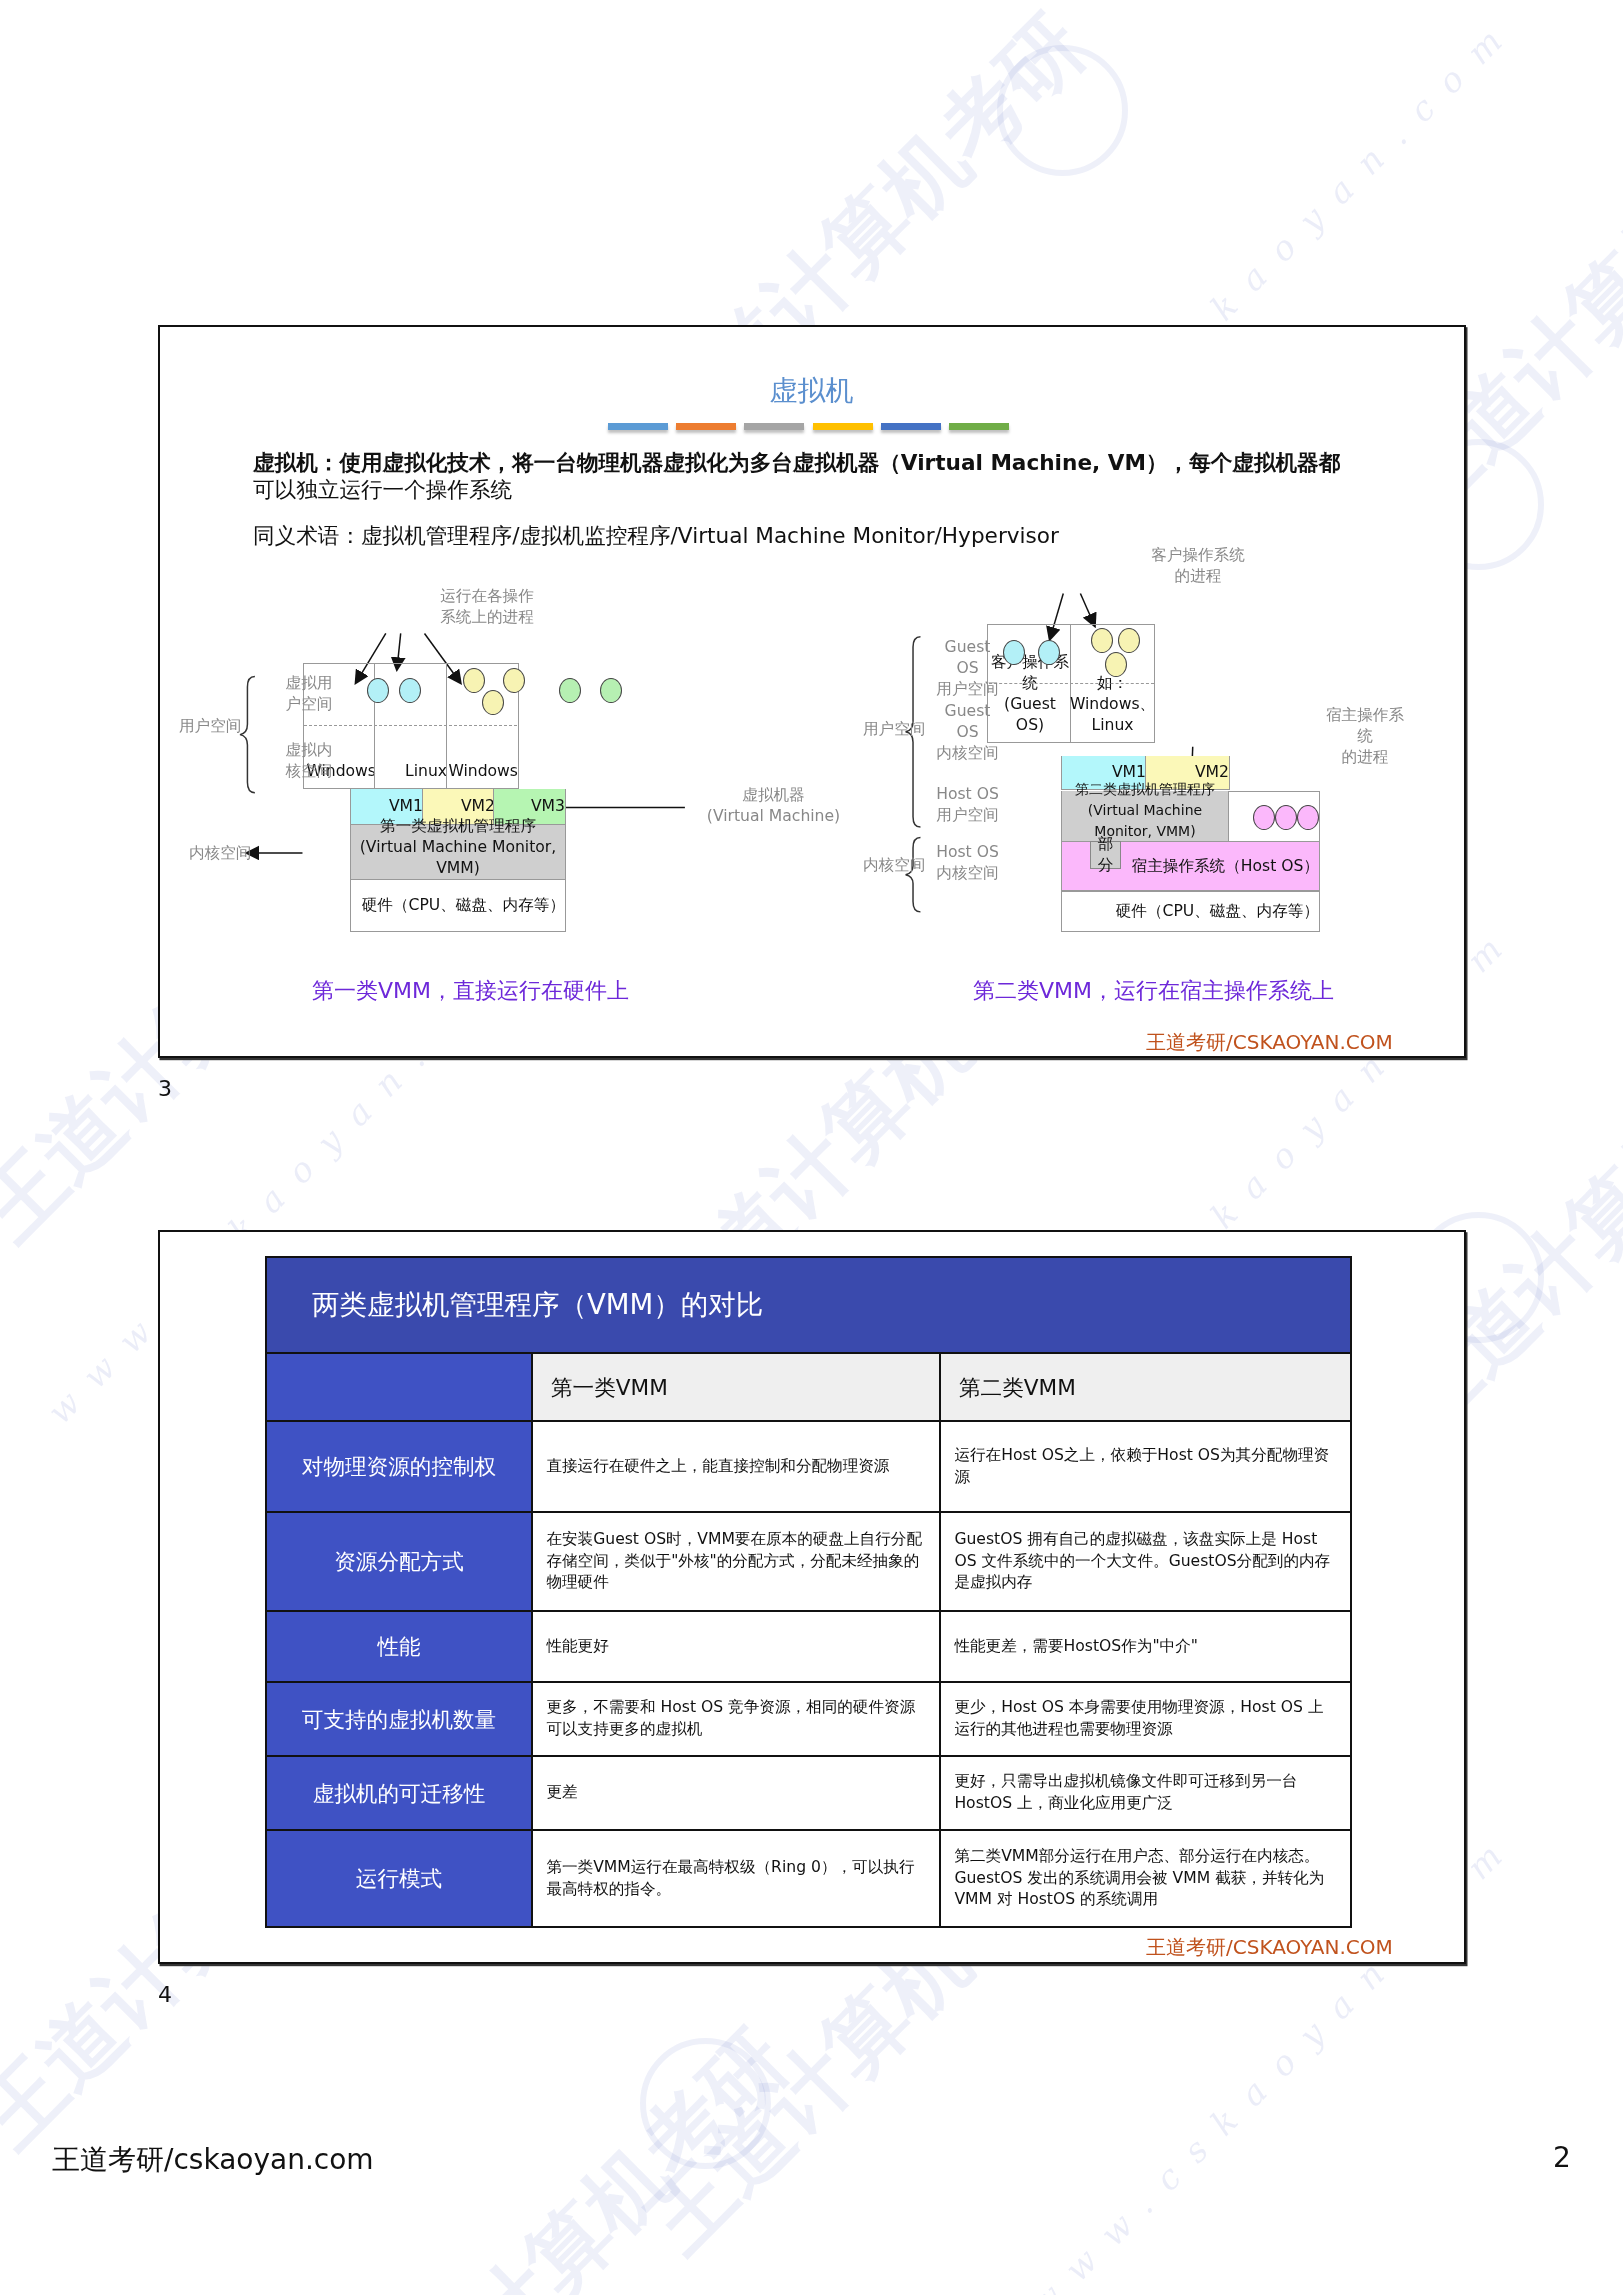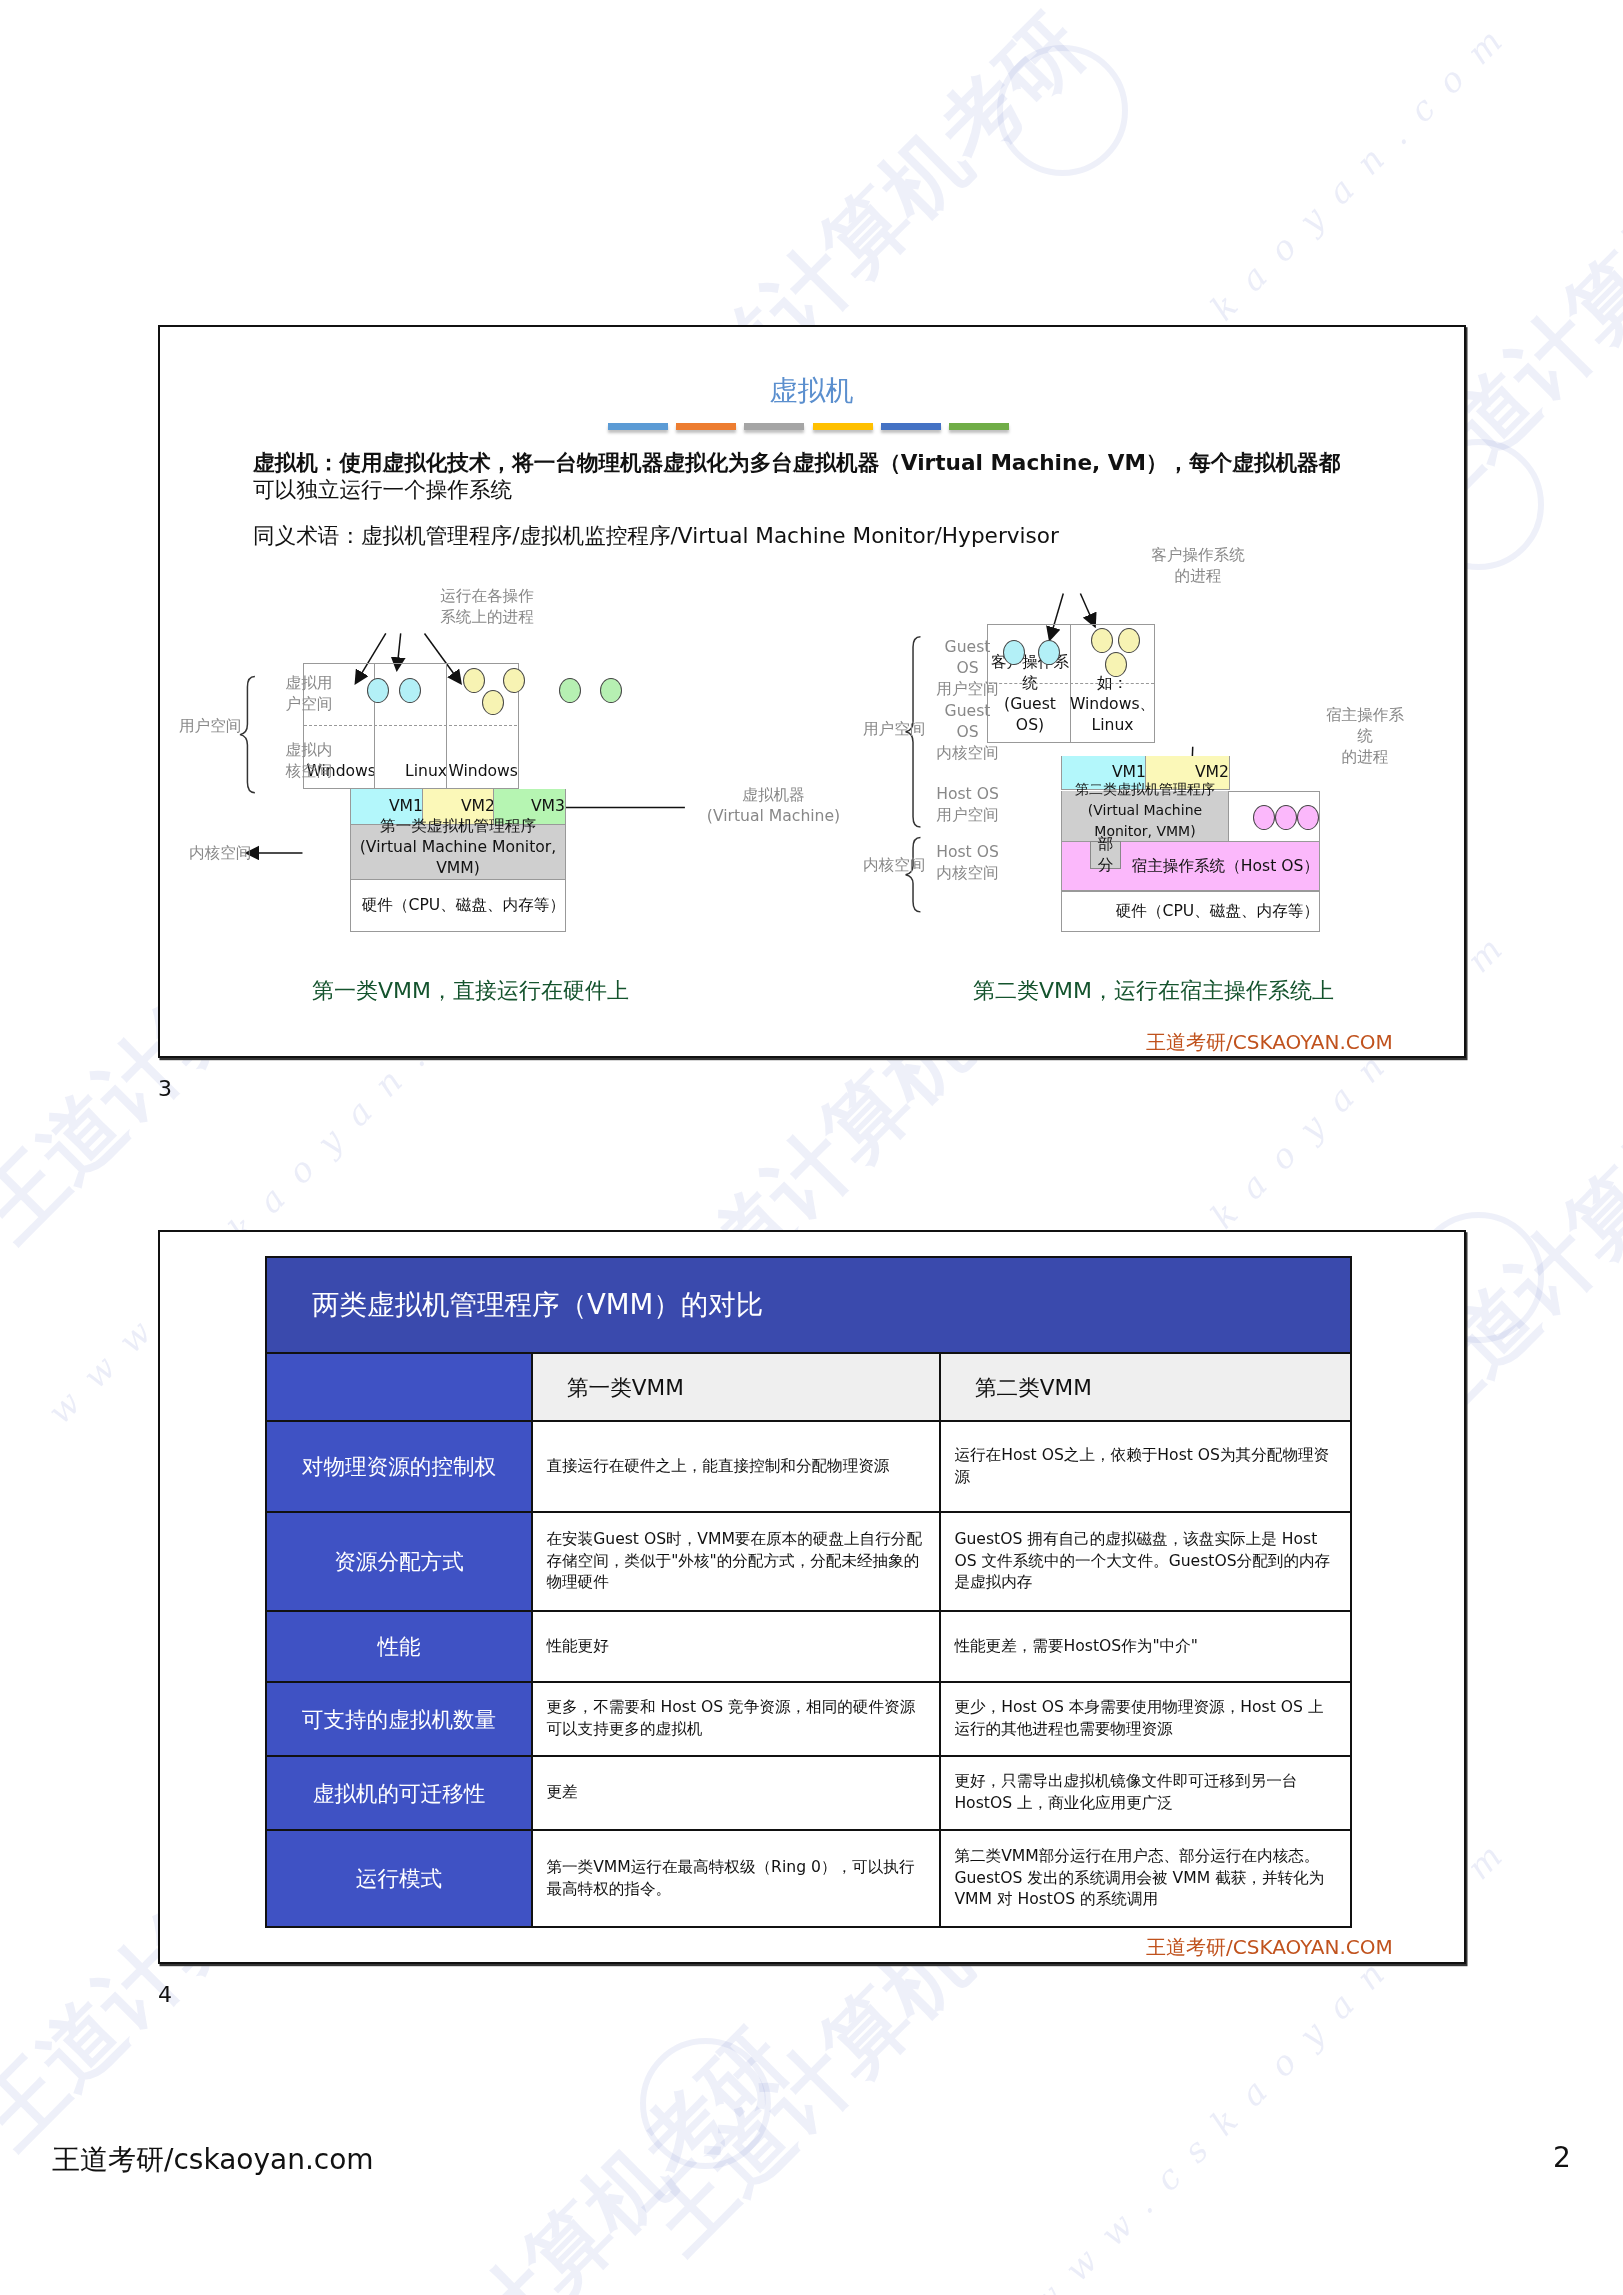--- a/index.html
+++ b/index.html
@@ -14,28 +14,28 @@
   .wm-seal { position:absolute; width:119px; height:119px; border-radius:50%;
              border:6px solid rgba(90,110,200,0.10); pointer-events:none; }
   .slide-title { position:absolute; left:0; width:100%; text-align:center; top:372px; font-size:28px; color:#5b8fce; }
   .bars { position:absolute; top:423px; left:608px; display:flex; gap:8.2px; }
   .bars span { display:block; width:60px; height:6.7px; box-shadow:0 3px 3px rgba(0,0,0,0.25); }
   .body-text { position:absolute; font-size:21.6px; line-height:27px; color:#111; }
   .diag { position:absolute; }
   .cell { position:absolute; box-sizing:border-box; border:1.5px solid #999; display:flex; align-items:center; justify-content:flex-end; text-align:center; font-size:15.6px; color:#111; line-height:21px; }
   .lbl { position:absolute; color:#888; font-size:15.6px; line-height:21px; text-align:center; }
   .circle { position:absolute; width:22px; height:25px; border-radius:50%; border:1.5px solid #444; box-sizing:border-box; }
-  .caption { position:absolute; font-size:22px; color:#14532d; }
+  .caption { position:absolute; font-size:22px; color:#6d28d9; }
   .brand { position:absolute; font-size:20px; color:#c0521d; }
   .pageno { position:absolute; font-size:22px; color:#111; }
   table.cmp { position:absolute; left:265px; top:1256px; width:1085px; border-collapse:collapse; table-layout:fixed; }
   table.cmp td { box-sizing:border-box; border:2.2px solid #111; vertical-align:middle; }
   .t-title { background:#3a4aad; color:#fff; font-size:27.5px; font-weight:normal; height:96px; padding-left:45px; }
   .t-head-blank { background:#3f52c4; height:68px; }
-  .t-head { background:#efefef; font-size:21.6px; padding-left:34px; height:68px; }
+  .t-head { background:#efefef; font-size:21.6px; padding-left:18px; height:68px; }
   .t-rowhead { background:#3f52c4; color:#fff; font-size:21.6px; text-align:center; }
   .t-cell { background:#fff; font-size:15.6px; line-height:21.6px; padding:0 12px 0 13.4px; color:#111; }
 </style>
 </head>
 <body>
 
 <div class="watermark" style="left:580px;top:179px;">王道计算机考研</div>
 <div class="watermark" style="left:1324px;top:245px;">王道计算机考研</div>
 <div class="watermark" style="left:-89px;top:967px;">王道计算机考研</div>
 <div class="watermark" style="left:580px;top:1064px;">王道计算机考研</div>

